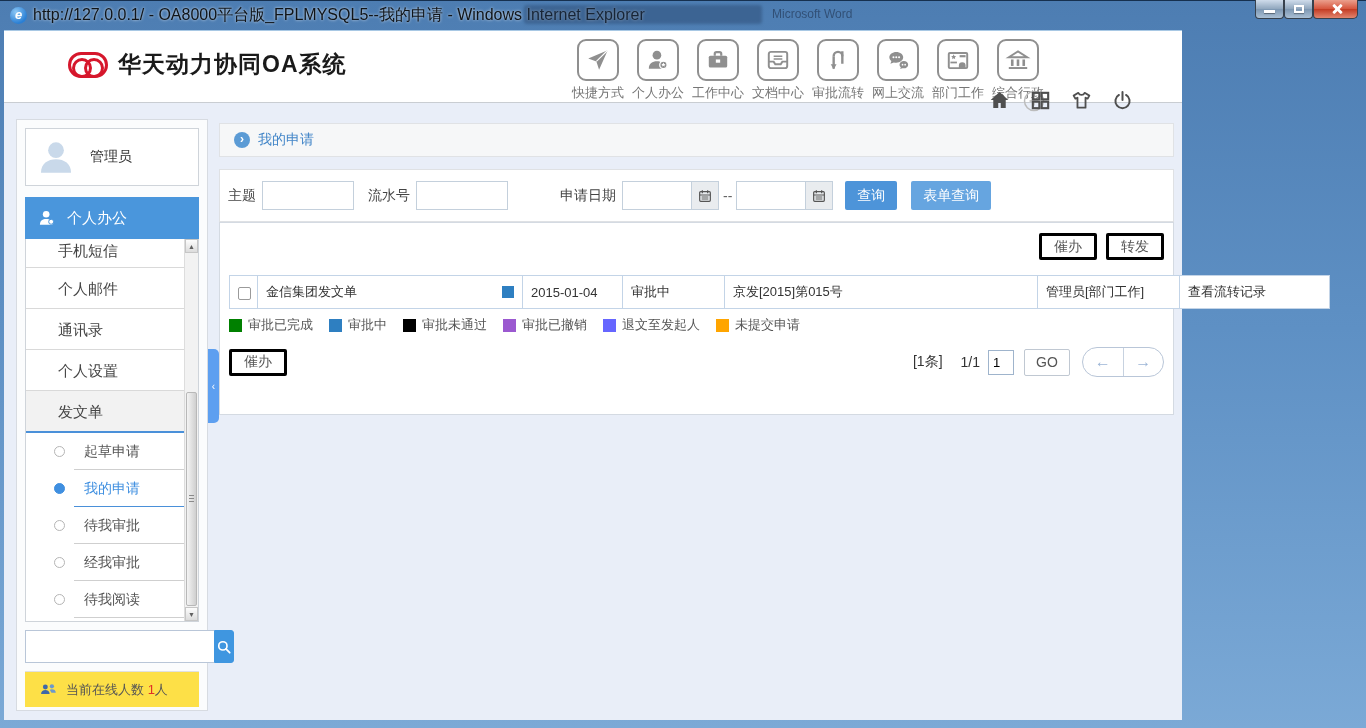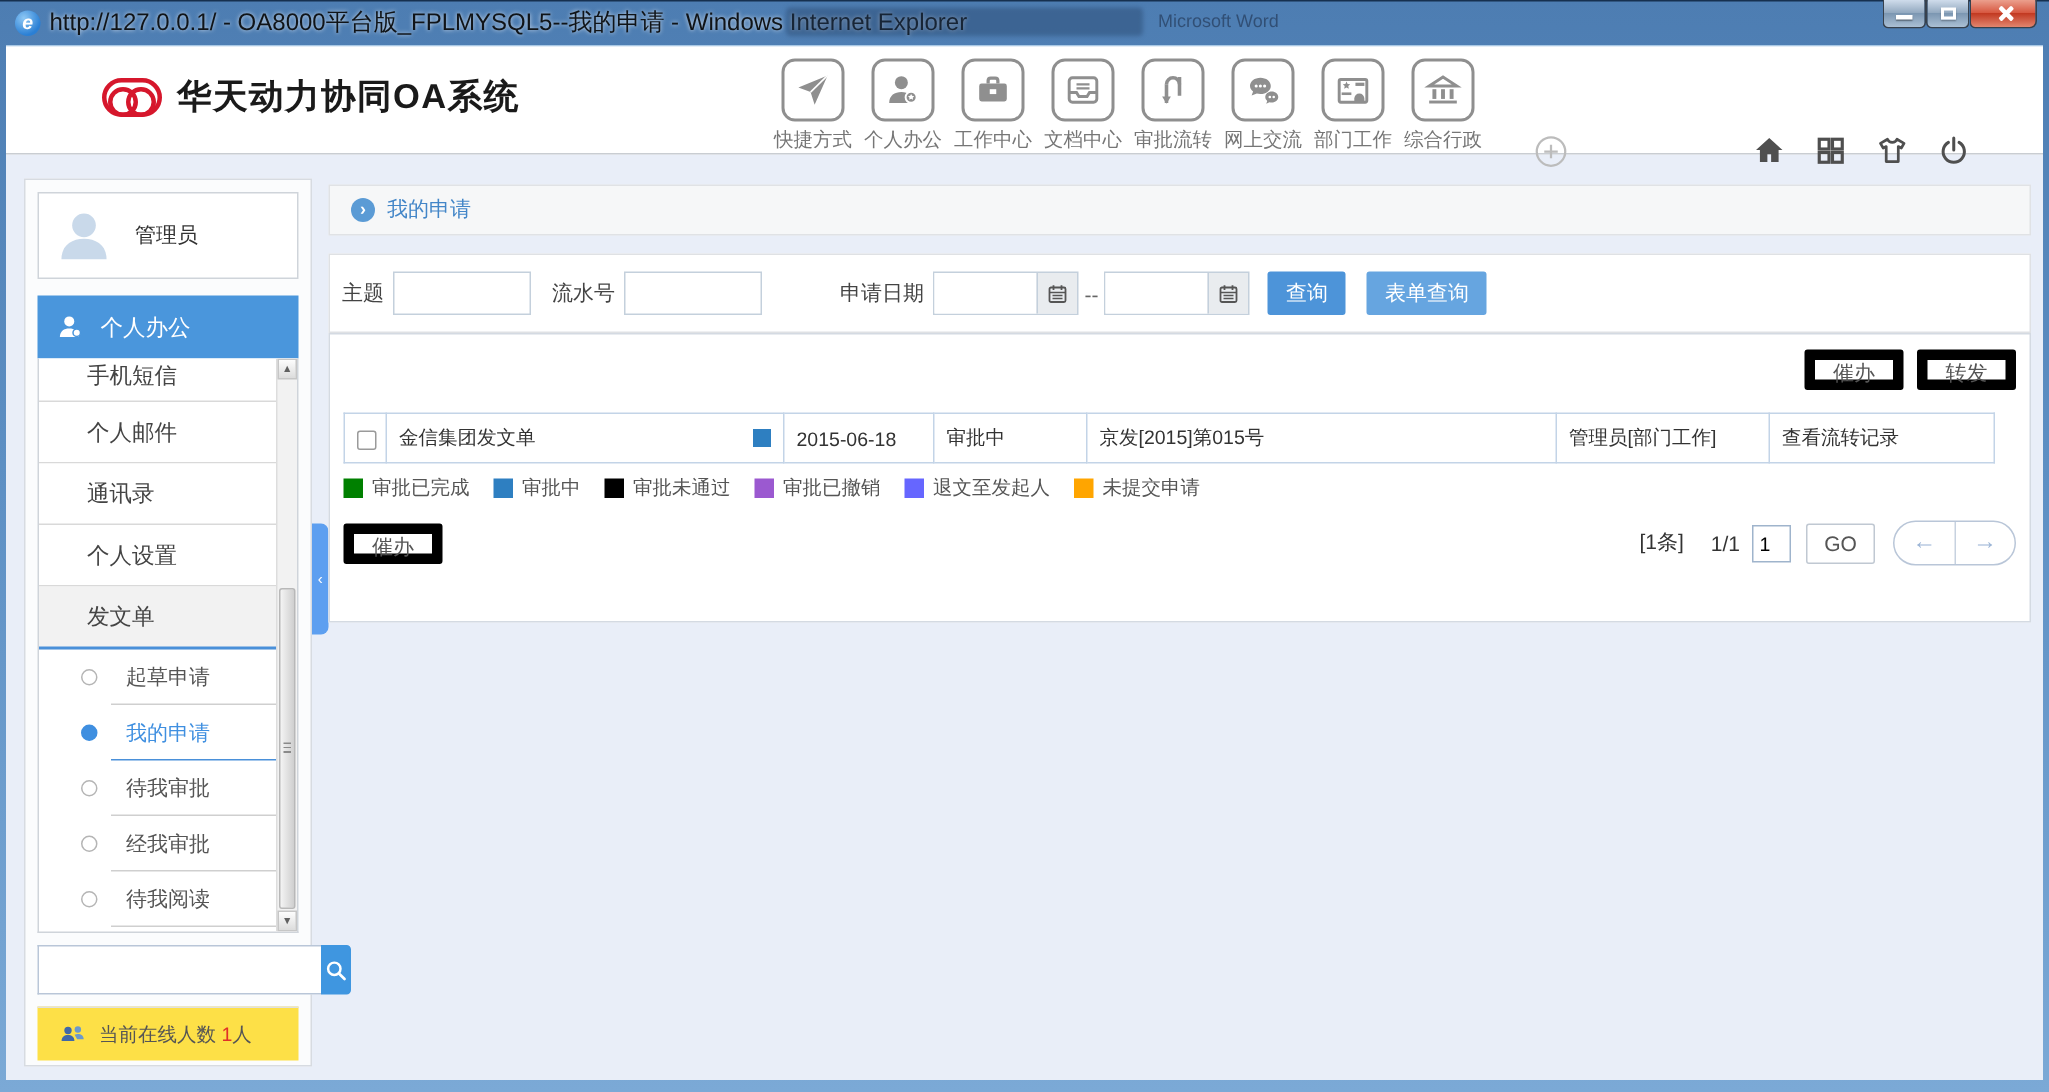--- a/index.html
+++ b/index.html
@@ -23,30 +23,30 @@
   .winbtn { width:29px; height:19px; border:1px solid #37414d; border-top:none; position:relative;
     background:linear-gradient(180deg,#cfdceb,#8fa6bd 50%,#7c97b2 50%,#aabfd4); border-radius:0 0 4px 4px; }
   .winbtn.close { width:45px; background:linear-gradient(180deg,#eb9f8d,#d6543c 50%,#c23a22 50%,#e2856e); border-radius:0 0 5px 4px; }
   .glyph-min { position:absolute; left:8px; bottom:5px; width:11px; height:3px; background:#fff; box-shadow:0 1px 1px rgba(0,0,0,.4);}
   .glyph-max { position:absolute; left:9px; top:5px; width:10px; height:8px; border:2px solid #fff; box-shadow:0 1px 1px rgba(0,0,0,.3);}
   .glyph-x { position:absolute; left:17px; top:3px; width:12px; height:12px; }
   .glyph-x::before,.glyph-x::after{content:"";position:absolute;left:5px;top:0;width:3px;height:12px;background:#fff;border-radius:1px;}
   .glyph-x::before{transform:rotate(45deg);} .glyph-x::after{transform:rotate(-45deg);}
 
   
-  .client { position:relative; width:1358px; height:690px; background:#e9eef8; border-top:1px solid #a8c8e4; }
+  .client { position:relative; width:1178px; height:690px; background:#e9eef8; border-top:1px solid #a8c8e4; }
 
   
   .appheader { position:relative; height:72px; background:#fff; border-bottom:1px solid #c9cdd2; }
   .logo { position:absolute; left:64px; top:18px; display:flex; align-items:center; }
   .logo-mark { width:40px; height:26px; border:3px solid #d6172c; border-radius:13px; position:relative; margin-right:10px; }
   .logo-mark::before,.logo-mark::after{content:"";position:absolute;top:3px;width:14px;height:14px;border:3px solid #d6172c;border-radius:50%;}
   .logo-mark::before{left:1px;} .logo-mark::after{right:1px;}
   .logo-text { font-size:23px; font-weight:bold; color:#1a1a1a; letter-spacing:1px; }
-  .topnav { position:absolute; left:508px; top:8px; display:flex; }
+  .topnav { position:absolute; left:564px; top:8px; display:flex; }
   .topnav-item { width:60px; text-align:center; cursor:pointer; }
   .topnav-iconbox { width:42px; height:42px; margin:0 auto; border:2px solid #8f8f8f; border-radius:9px;
     display:flex; align-items:center; justify-content:center; background:#fff; }
   .topnav-label { font-size:13px; color:#767676; margin-top:3px; white-space:nowrap; }
   .plus-circle { position:absolute; left:1018px; top:58px; width:24px; height:24px; }
   .hdr-right { position:absolute; right:48px; top:58px; display:flex; gap:18px; align-items:center; }
   .hdr-right svg { display:block; cursor:pointer; }
 
   
   .workspace { position:relative; height:617px; }
@@ -108,21 +108,21 @@
     display:flex; align-items:center; justify-content:center; cursor:pointer; }
   .date-sep { margin:0 4px; color:#666; }
   .btn-blue { height:29px; border:none; border-radius:2px; color:#fff; font-size:14px; cursor:pointer;
     font-family:inherit; padding:0 12px; }
   .btn-query { background:#4d94d9; margin-left:12px; }
   .btn-formquery { background:#66a5e0; margin-left:14px; }
 
   .tablecard { position:absolute; top:119px; left:0; right:0; height:193px; background:#fff;
     border:1px solid #d4dae2; padding:10px 9px 0; }
   .action-row { display:flex; justify-content:flex-end; gap:9px; }
-  .btn-plain { height:27px; padding:0 12px; background:#fff; border:7px solid #000000; border-radius:2px;
+  .btn-plain { height:27px; padding:0 12px; background:#fff; border:3px solid #000000; border-radius:2px;
     font-size:14px; color:#555; cursor:pointer; font-family:inherit;text-align:right; }
   table.grid { border-collapse:collapse; width:1100px; margin-top:15px; table-layout:fixed; }
   table.grid th { background:#dde9f5; border:1px solid #c3d4e7; height:33px; font-size:14px; color:#222;
     font-weight:normal; text-align:center; }
   table.grid td { border:1px solid #c3d4e7; height:33px; font-size:13px; color:#333; padding:0 8px; background:#fff; }
   .sort-glyph { color:#4a90d9; font-size:15px; margin-left:4px; font-weight:bold; }
   .cb { display:inline-block; width:13px; height:13px; border:1px solid #9a9a9a; border-radius:2px; background:#fff; vertical-align:middle; cursor:pointer; }
   .subject-cell { display:flex; align-items:center; justify-content:space-between; }
   .status-square { width:12px; height:12px; background:#2e7fc1; flex:0 0 auto; }
   .legend { display:flex; align-items:flex-end; gap:16px; margin-top:7px; }
@@ -432,21 +432,21 @@
             </colgroup>
             <tbody>
             <tr>
               <td style="text-align:center"><span class="cb"></span></td>
               <td>
                     <div class="subject-cell">
                       <span>金信集团发文单</span>
                       <span class="status-square"></span>
                     </div>
                   </td>
-              <td>2015-06-18</td>
+              <td>2015-01-04</td>
               <td>审批中</td>
               <td>京发[2015]第015号</td>
               <td>管理员[部门工作]</td>
               <td>查看流转记录</td>
             </tr>
           </tbody>
             </table>
 
           <div class="legend">
             <div class="legend-item">

